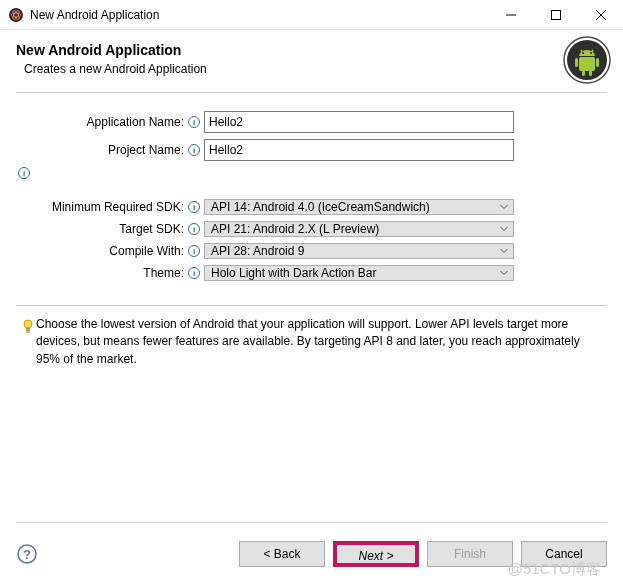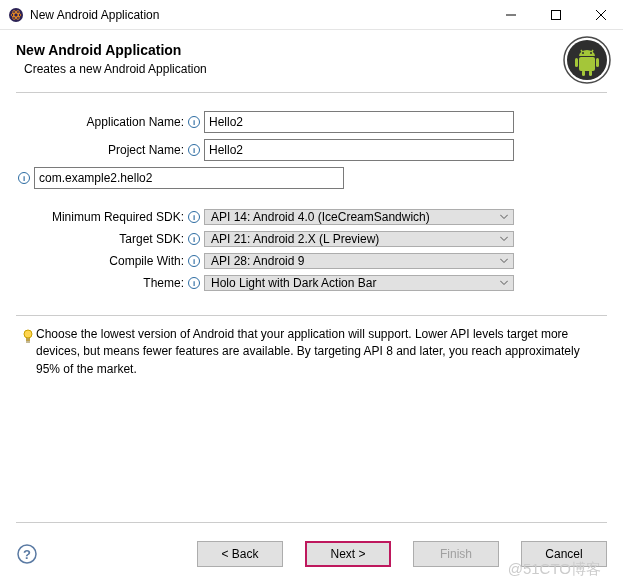--- a/index.html
+++ b/index.html
@@ -24,22 +24,22 @@
 .select-wrap .chev { position: absolute; right: 6px; top: 50%; transform: translateY(-50%); pointer-events: none; }
 .gap { height: 14px; }
 .hint-sep { height: 1px; background: #ccc; margin: 14px 16px 10px 16px; }
 .hint { display: flex; padding: 0 20px; }
 .hint .bulb { flex-shrink: 0; margin-top: 2px; }
 .hint p { font-size: 12px; color: #000; line-height: 1.45; }
 .footer-sep { height: 1px; background: #ccc; margin: 0 16px; position: absolute; bottom: 58px; left: 0; right: 0; }
 .footer { position: absolute; bottom: 14px; left: 0; right: 0; display: flex; align-items: center; padding: 0 16px; }
 .help-ic { width: 22px; height: 22px; cursor: pointer; }
 .spacer { flex: 1; }
-.btn { min-width: 86px; height: 26px; margin-left: 22px; border: 1px solid #adadad; background: #e1e1e1; font-size: 12px; font-family: inherit; cursor: pointer; padding: 4px 12px; }
-.btn.primary { border: 2px solid #be185d; background: #e1e1e1; }
+.btn { min-width: 86px; height: 26px; margin-left: 8px; border: 1px solid #adadad; background: #e1e1e1; font-size: 12px; font-family: inherit; cursor: pointer; padding: 4px 12px; }
+.btn.primary { border: 4px solid #be185d; background: #e1e1e1; font-style: italic; }
 .btn[disabled] { color: #a0a0a0; cursor: default; }
 .watermark { position: absolute; bottom: 2px; right: 22px; color: #ccc; font-size: 15px; }
 </style>
 </head>
 <body>
 
 <div class="titlebar">
   <svg class="app-icon" viewBox="0 0 16 16">
       <circle cx="8" cy="8" r="7" fill="#2c2255"></circle>
       <ellipse cx="8" cy="8" rx="5" ry="2" fill="none" stroke="#f7941e" stroke-width="0.8"></ellipse>
@@ -104,21 +104,20 @@
         <circle cx="6" cy="6" r="5.5" fill="#fff" stroke="#2d6ca2"></circle>
         <text x="6" y="9" text-anchor="middle" font-size="8" fill="#2d6ca2" font-weight="bold">i</text>
       </svg>
     <input type="text" value="Hello2" style="">
   </div>
   <div class="row">
     <svg class="info-icon" viewBox="0 0 12 12">
         <circle cx="6" cy="6" r="5.5" fill="#fff" stroke="#2d6ca2"></circle>
         <text x="6" y="9" text-anchor="middle" font-size="8" fill="#2d6ca2" font-weight="bold">i</text>
       </svg>
-    <input type="text" value="com.example2.hello2" style="">
   </div>
   <div class="gap"></div>
   <div class="row">
     <label>Minimum Required SDK:</label>
     <svg class="info-icon" viewBox="0 0 12 12">
         <circle cx="6" cy="6" r="5.5" fill="#fff" stroke="#2d6ca2"></circle>
         <text x="6" y="9" text-anchor="middle" font-size="8" fill="#2d6ca2" font-weight="bold">i</text>
       </svg>
     <div class="select-wrap">
         <div class="select">API 14: Android 4.0 (IceCreamSandwich)</div>

